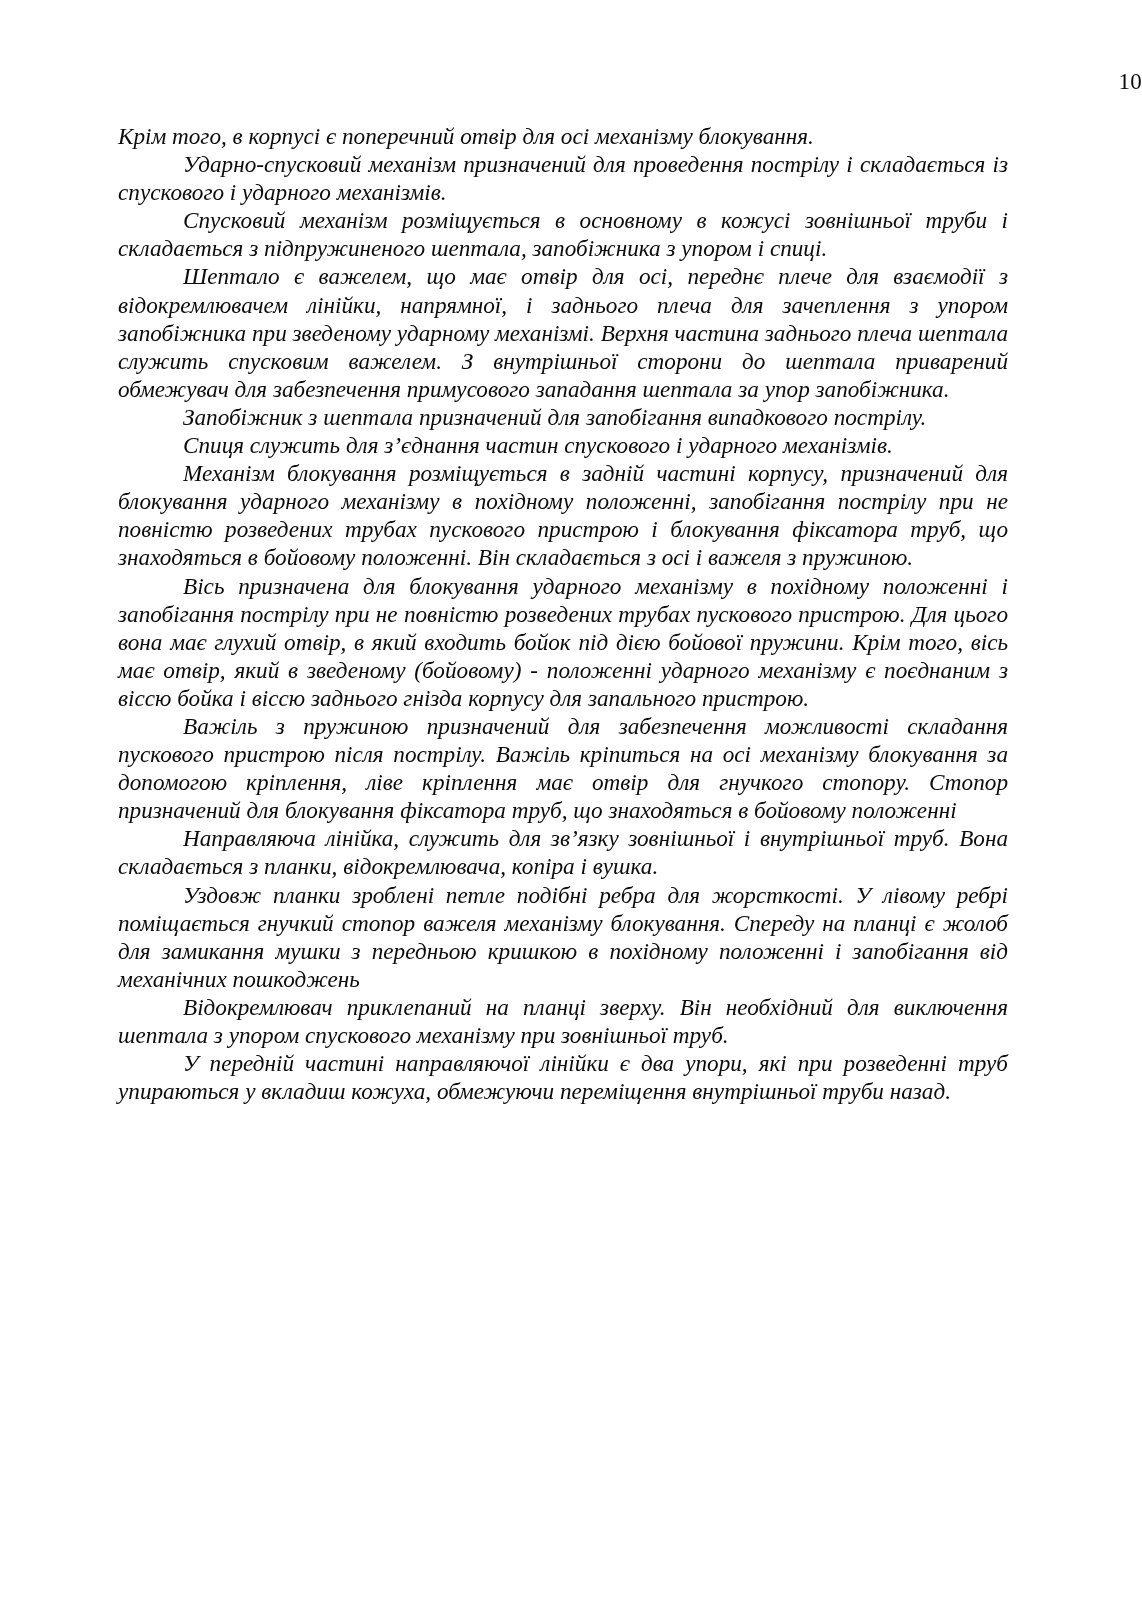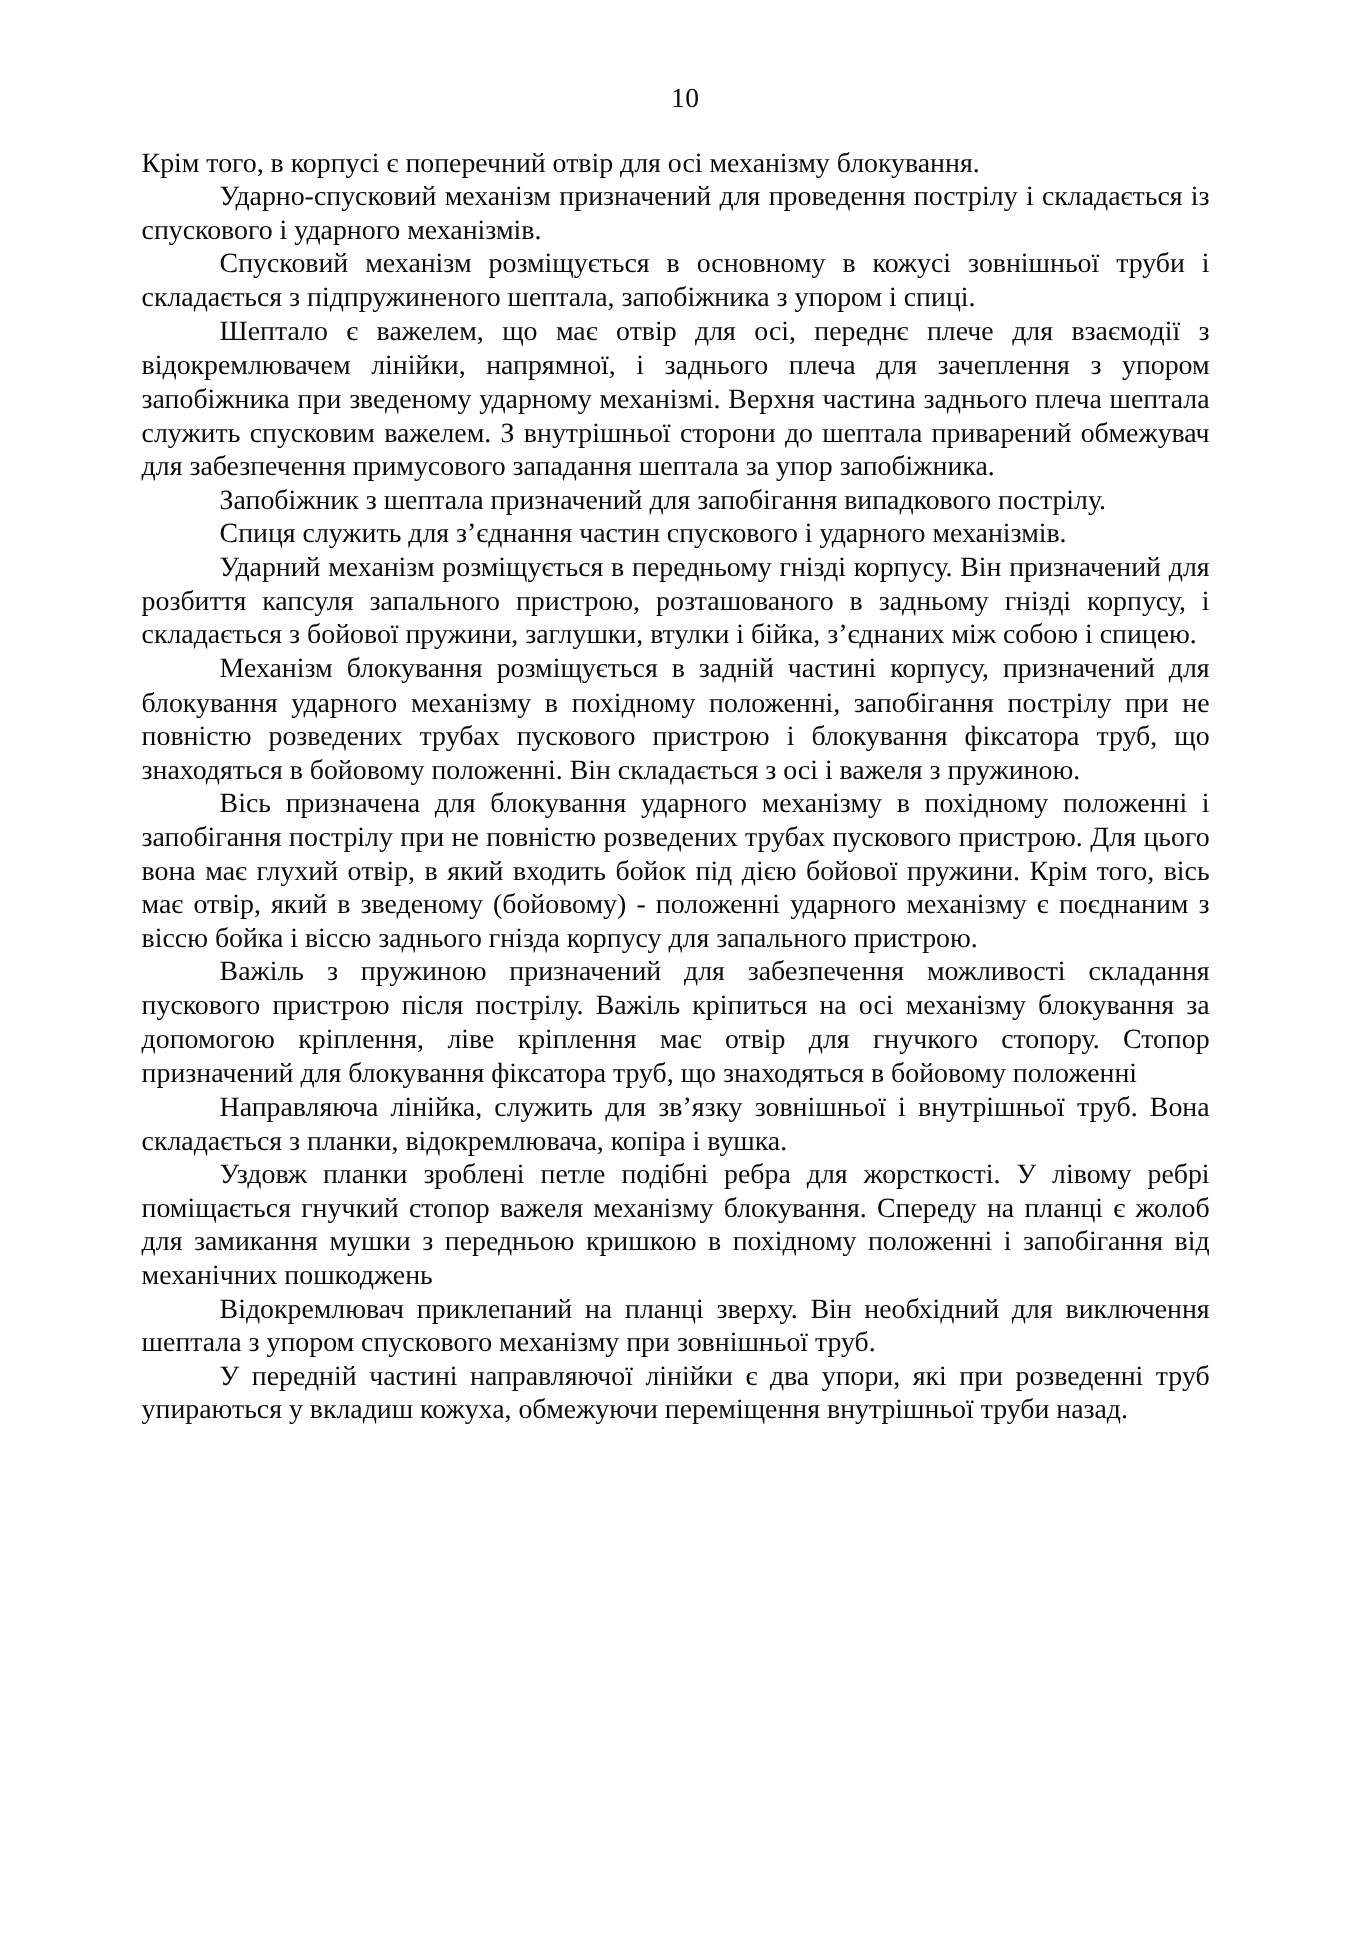--- a/index.html
+++ b/index.html
@@ -16,21 +16,21 @@
     margin: 0 auto;
     overflow: hidden;
     font-family: "Liberation Serif", "DejaVu Serif", serif;
     color: #0b0b0b;
   }
   #page-number {
     position: absolute;
     top: 68px;
     left: 0;
     width: 1142px;
-    text-align: center;
+    text-align: right;
     font-size: 23px;
     line-height: 28px;
     letter-spacing: 0.3px;
   }
   #body-text {
     position: absolute;
     top: 122px;
     left: 118px;
     width: 890px;
     font-size: 23.2px;
@@ -38,41 +38,41 @@
     text-align: justify;
     text-justify: inter-word;
     -webkit-hyphens: none;
     hyphens: none;
   }
   #body-text p {
     margin: 0;
     padding: 0;
     text-indent: 65px;
     text-align: justify;
+    font-style: italic;
   }
   #body-text p.no-indent {
     text-indent: 0;
   }
   
 </style>
 </head>
 <body>
 
 <div id="page">
 
   <div id="page-number">10</div>
 
   <div id="body-text">
       <p class="no-indent">Крім того, в корпусі є поперечний отвір для осі механізму блокування.</p>
       <p>Ударно-спусковий механізм призначений для проведення пострілу і складається із спускового і ударного механізмів.</p>
       <p>Спусковий механізм розміщується в основному в кожусі зовнішньої труби і складається з підпружиненого шептала, запобіжника з упором і спиці.</p>
       <p>Шептало є важелем, що має отвір для осі, переднє плече для взаємодії з відокремлювачем лінійки, напрямної, і заднього плеча для зачеплення з упором запобіжника при зведеному ударному механізмі. Верхня частина заднього плеча шептала служить спусковим важелем. З внутрішньої сторони до шептала приварений обмежувач для забезпечення примусового западання шептала за упор запобіжника.</p>
       <p>Запобіжник з шептала призначений для запобігання випадкового пострілу.</p>
       <p>Спиця служить для з’єднання частин спускового і ударного механізмів.</p>
-      <p>Ударний механізм розміщується в передньому гнізді корпусу. Він призначений для розбиття капсуля запального пристрою, розташованого в задньому гнізді корпусу, і складається з бойової пружини, заглушки, втулки і бійка, з’єднаних між собою і спицею.</p>
       <p>Механізм блокування розміщується в задній частині корпусу, призначений для блокування ударного механізму в похідному положенні, запобігання пострілу при не повністю розведених трубах пускового пристрою і блокування фіксатора труб, що знаходяться в бойовому положенні. Він складається з осі і важеля з пружиною.</p>
       <p>Вісь призначена для блокування ударного механізму в похідному положенні і запобігання пострілу при не повністю розведених трубах пускового пристрою. Для цього вона має глухий отвір, в який входить бойок під дією бойової пружини. Крім того, вісь має отвір, який в зведеному (бойовому) - положенні ударного механізму є поєднаним з віссю бойка і віссю заднього гнізда корпусу для запального пристрою.</p>
       <p>Важіль з пружиною призначений для забезпечення можливості складання пускового пристрою після пострілу. Важіль кріпиться на осі механізму блокування за допомогою кріплення, ліве кріплення має отвір для гнучкого стопору. Стопор призначений для блокування фіксатора труб, що знаходяться в бойовому положенні</p>
       <p>Направляюча лінійка, служить для зв’язку зовнішньої і внутрішньої труб. Вона складається з планки, відокремлювача, копіра і вушка.</p>
       <p>Уздовж планки зроблені петле подібні ребра для жорсткості. У лівому ребрі поміщається гнучкий стопор важеля механізму блокування. Спереду на планці є жолоб для замикання мушки з передньою кришкою в похідному положенні і запобігання від механічних пошкоджень</p>
       <p>Відокремлювач приклепаний на планці зверху. Він необхідний для виключення шептала з упором спускового механізму при зовнішньої труб.</p>
       <p>У передній частині направляючої лінійки є два упори, які при розведенні труб упираються у вкладиш кожуха, обмежуючи переміщення внутрішньої труби назад.</p>
     </div>
 
 </div>

